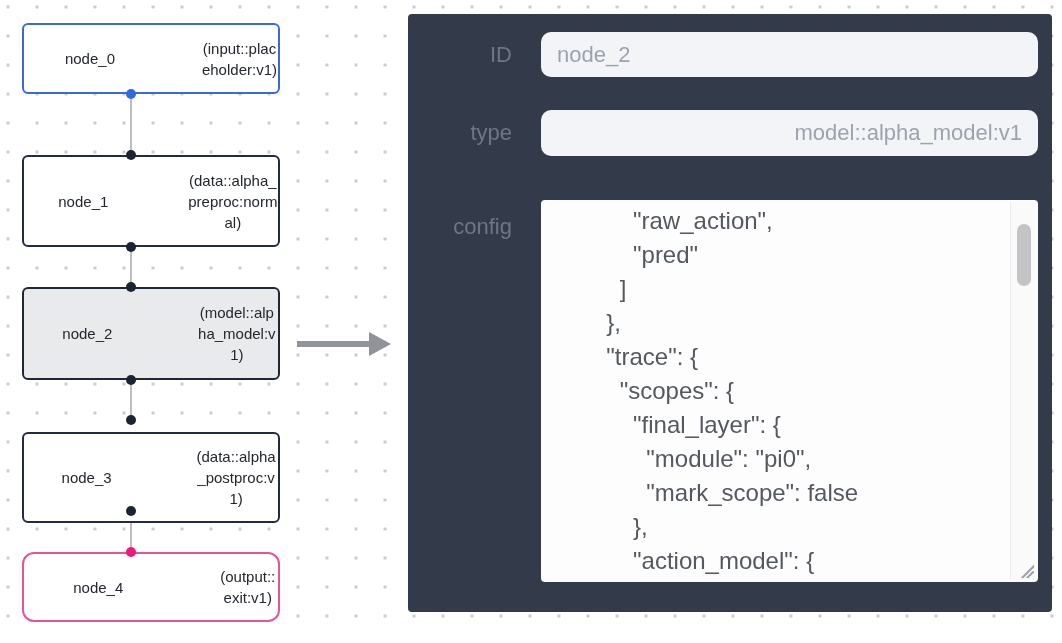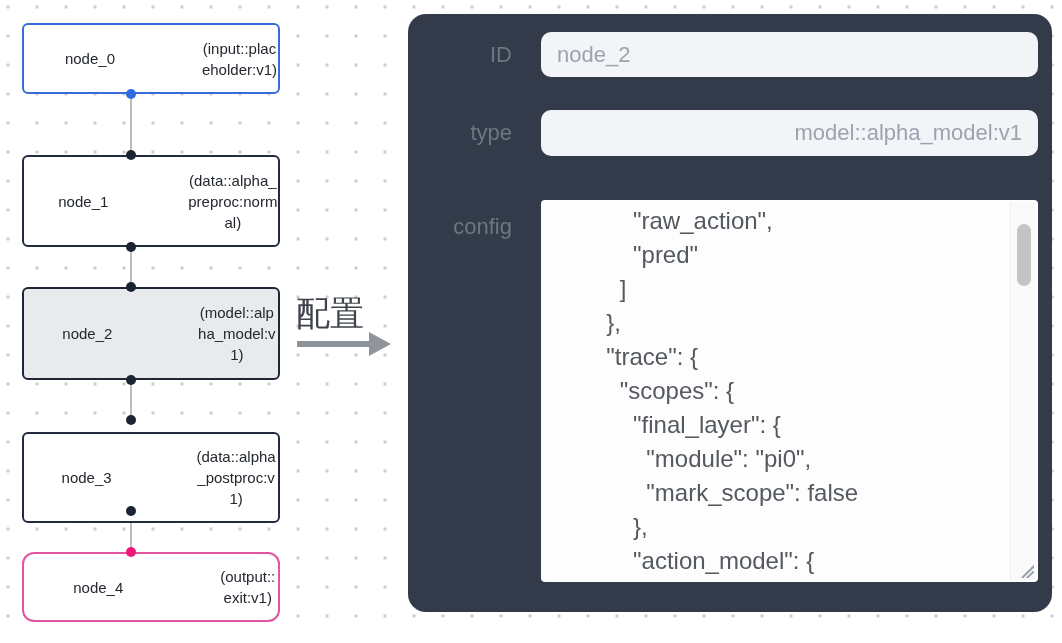--- a/index.html
+++ b/index.html
@@ -25,21 +25,21 @@
   .port-blue{background:#2e6be0;}
   .port-pink{background:#f0187b;}
   
   .annot-label{position:absolute;left:296px;top:291px;font-size:34px;color:#3f444b;z-index:2;}
   .arrow-line{position:absolute;left:297px;top:341px;width:72px;height:6px;background:#8f949b;z-index:2;}
   .arrow-head{position:absolute;left:369px;top:332px;width:0;height:0;
     border-left:22px solid #8f949b;border-top:12px solid transparent;border-bottom:12px solid transparent;z-index:2;}
   
   .panel{
     position:absolute;left:408px;top:14px;width:644px;height:598px;
-    background:#333b4b;border-radius:18px;overflow:hidden;box-sizing:border-box;
+    background:#333b4b;border-radius:4px;overflow:hidden;box-sizing:border-box;
   }
   .prow{display:flex;align-items:center;}
   .prow-id{margin-top:18px;}
   .prow-type{margin-top:33px;}
   .prow-config{margin-top:44px;align-items:flex-start;}
   .plabel{width:104px;flex:0 0 104px;text-align:right;font-size:22px;color:#6e7684;}
   .prow-config .plabel{padding-top:14px;}
   .pfield{
     margin-left:29px;width:497px;height:45px;box-sizing:border-box;border:none;outline:none;
     background:#f2f4f8;border-radius:10px;padding:0 16px;font-size:22px;color:#9ca3af;
@@ -98,21 +98,20 @@
 
   <div class="port port-blue" style="top:89px;"></div>
   <div class="port" style="top:150px;"></div>
   <div class="port" style="top:242px;"></div>
   <div class="port" style="top:282px;"></div>
   <div class="port" style="top:375px;"></div>
   <div class="port" style="top:415px;"></div>
   <div class="port" style="top:506px;"></div>
   <div class="port port-pink" style="top:547px;"></div>
 
-  <div class="annot-label">配置</div>
   <div class="arrow-line"></div>
   <div class="arrow-head"></div>
 
   <div class="panel">
     <div class="prow prow-id">
       <div class="plabel">ID</div>
       <input class="pfield" type="text" value="node_2" style="">
     </div>
     <div class="prow prow-type">
       <div class="plabel">type</div>

